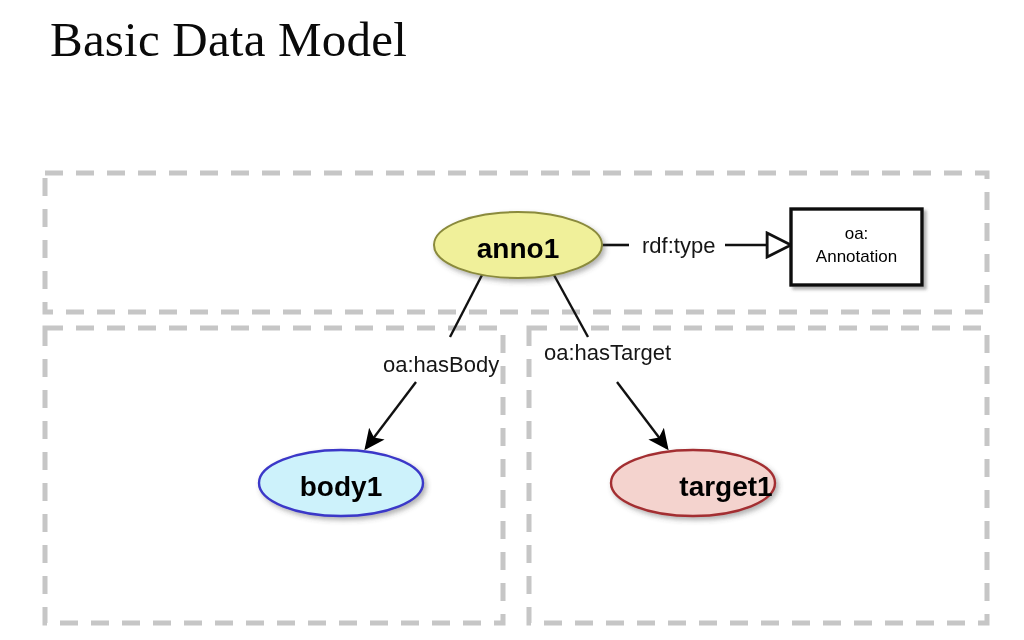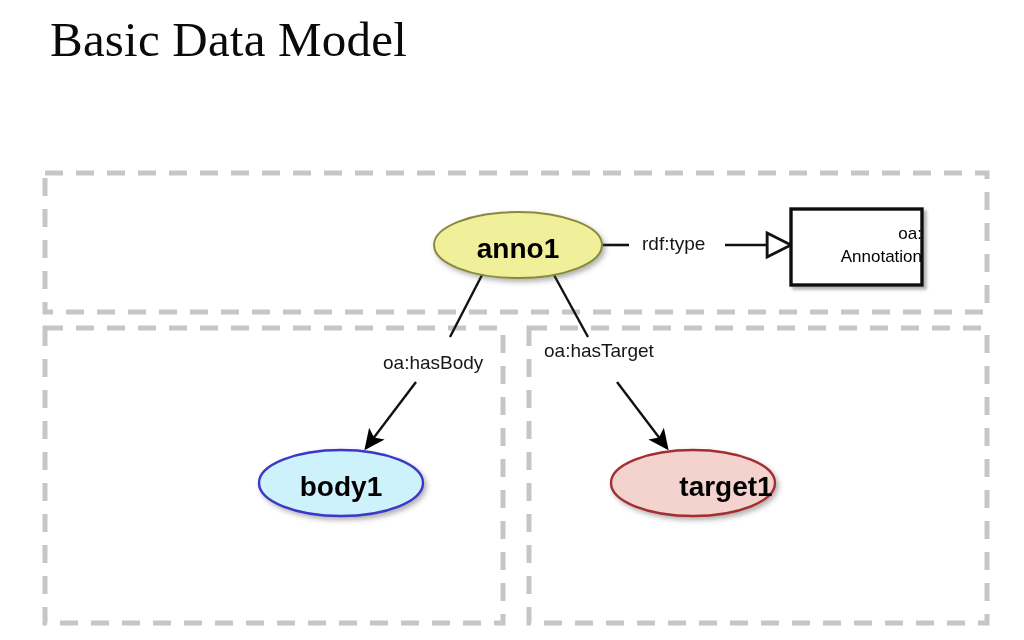--- a/index.html
+++ b/index.html
@@ -49,30 +49,30 @@
     text-align: center;
     pointer-events: none;
   }
   .node-label.bold {
     font-weight: bold;
     font-size: 28px;
   }
   .edge-label {
     position: absolute;
     font-family: "Liberation Sans", sans-serif;
-    font-size: 19px;
+    font-size: 22px;
     color: #161616;
     white-space: nowrap;
   }
   .box-label {
     position: absolute;
     font-family: "Liberation Sans", sans-serif;
     font-size: 17px;
     color: #000000;
-    text-align: right;
+    text-align: center;
     line-height: 23px;
     white-space: pre-line;
   }
 </style>
 </head>
 <body>
 
 <div id="slide">
 
   <div id="slide-title">Basic Data Model</div>

